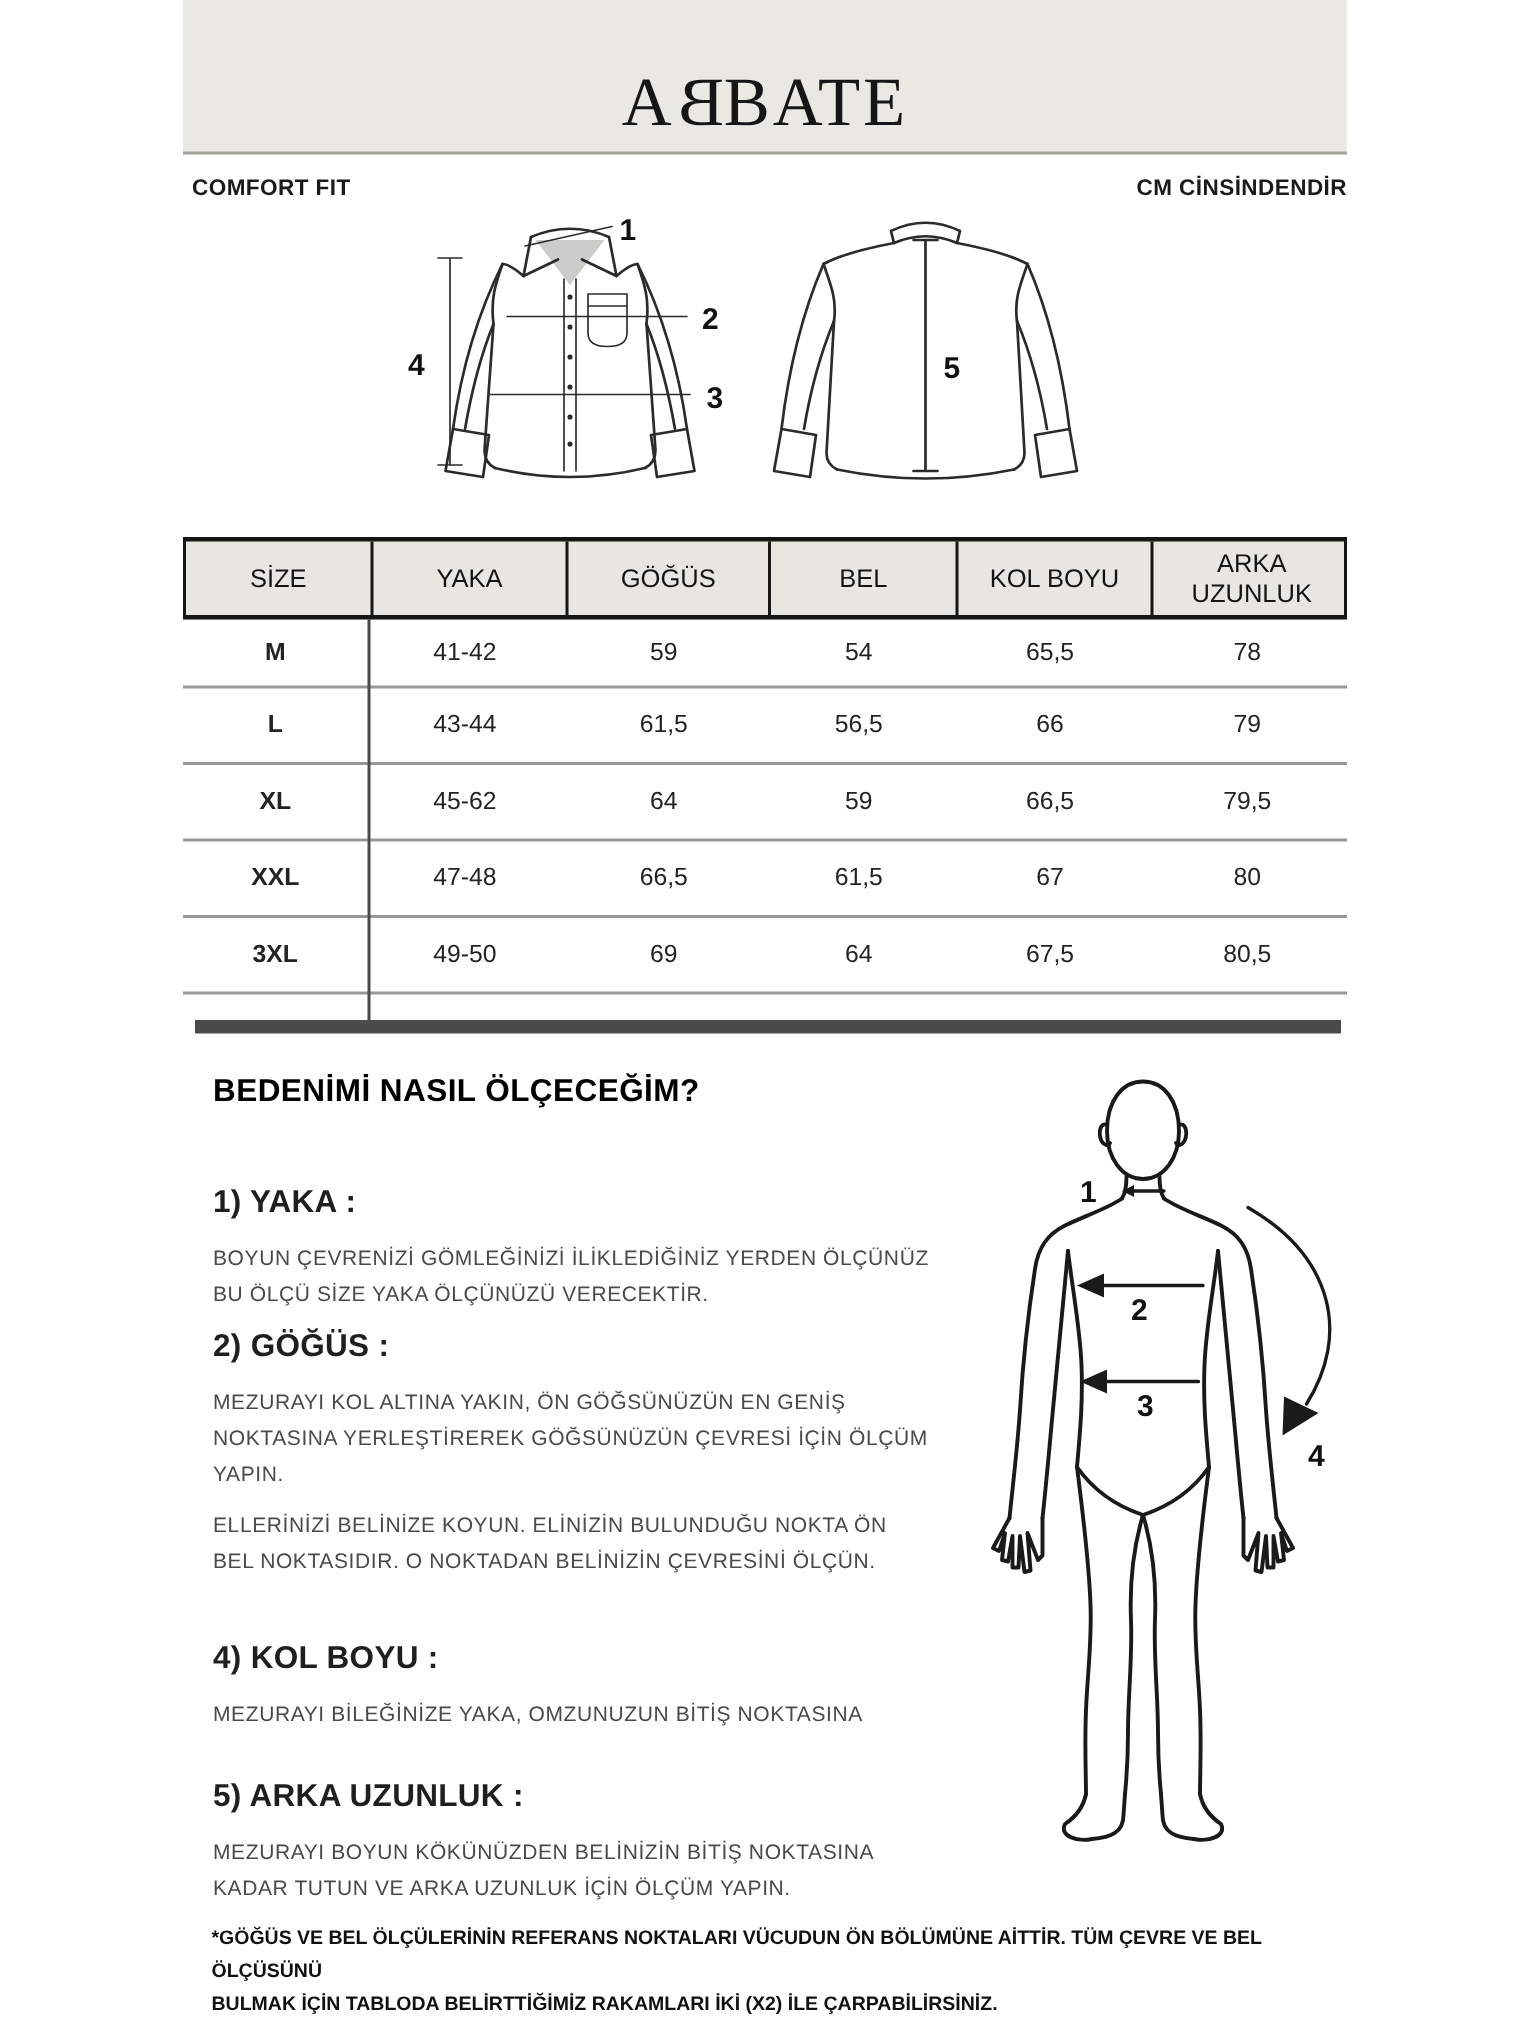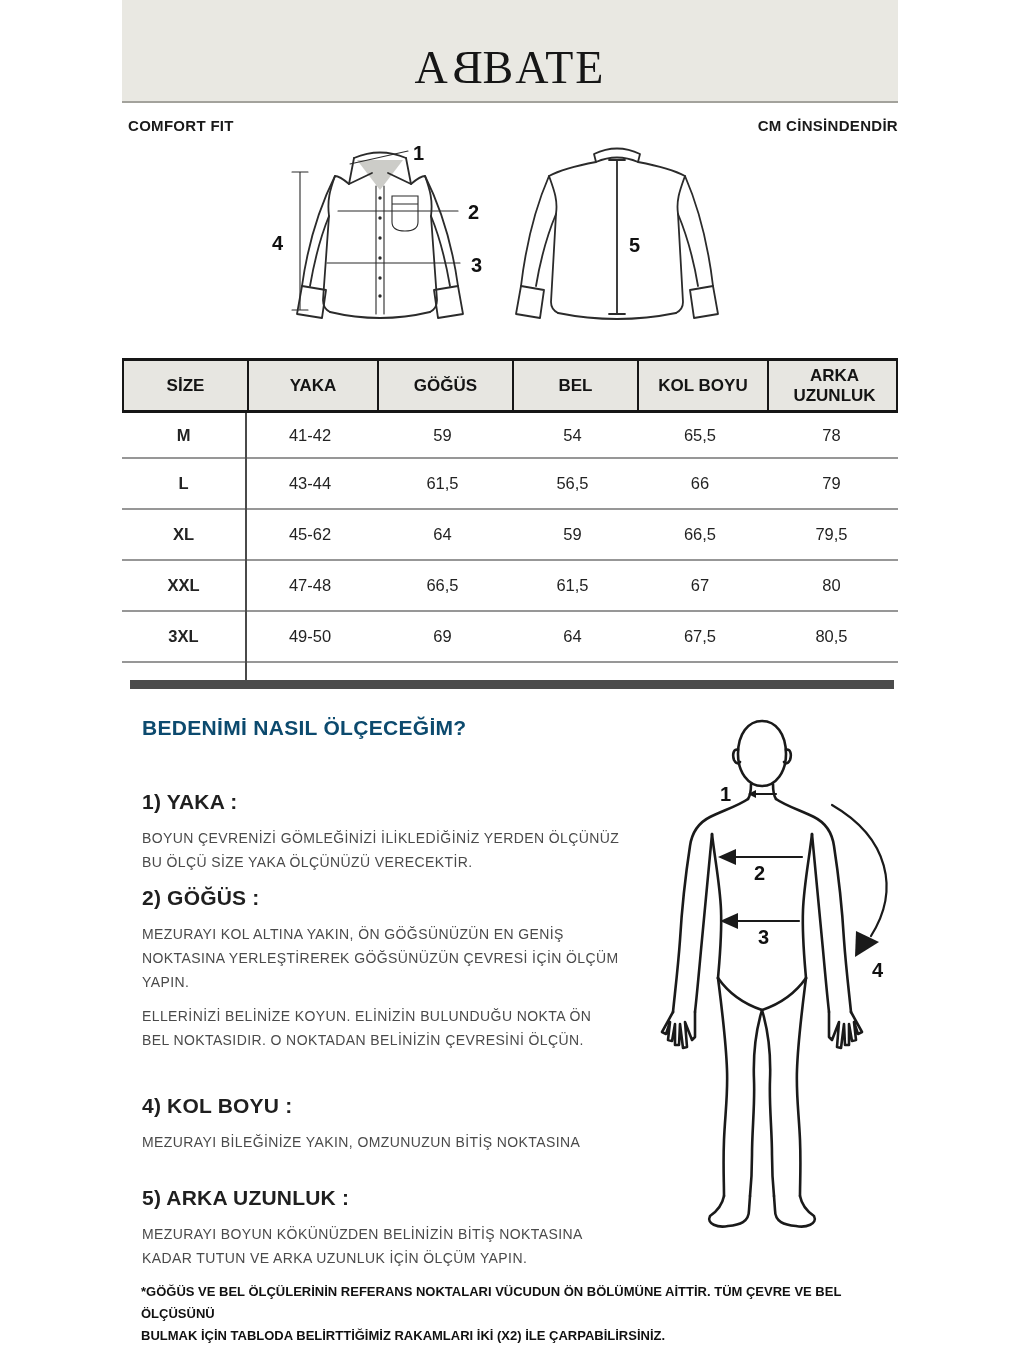--- a/index.html
+++ b/index.html
@@ -26,40 +26,40 @@
   
   .size-table{position:absolute;left:122px;top:358px;width:776px;}
   .t-head{
     display:grid;grid-template-columns:123px 130px 135px 125px 130px 133px;
     background:#e7e6e1;border-top:3px solid #161616;border-bottom:3px solid #161616;
     border-left:2px solid #161616;border-right:2px solid #161616;
     box-sizing:border-box;height:55px;
   }
   .t-head .cell{
     display:flex;align-items:center;justify-content:center;text-align:center;
-    font-weight:bold;font-size:17px;line-height:1.12;color:#141414;
+    font-weight:normal;font-size:17px;line-height:1.12;color:#141414;
     border-left:2px solid #161616;padding:0 6px;
   }
   .t-head .cell:first-child{border-left:none;}
   .t-row{
     display:grid;grid-template-columns:123px 130px 135px 125px 130px 133px;
     height:51px;border-bottom:2px solid #979797;box-sizing:border-box;
   }
   .t-row.first{height:46px;}
   .t-row .cell{
     display:flex;align-items:center;justify-content:center;
     font-size:16.5px;color:#232323;
   }
   .t-row .cell.size{font-weight:bold;}
   .v-divider{position:absolute;left:245px;top:413px;width:2px;height:268px;background:#4a4a4a;}
   .divider-bar{position:absolute;left:130px;top:680px;width:764px;height:9px;background:#4b4b4b;}
   
   .guide-title{
     position:absolute;left:142px;top:716px;font-size:21px;font-weight:bold;
-    color:#0c4a6e;letter-spacing:.3px;
+    color:#000000;letter-spacing:.3px;
   }
   .g-section{position:absolute;left:142px;width:545px;}
   .g-section h3{margin:0 0 12px 0;font-size:21px;font-weight:bold;color:#1f1f1f;letter-spacing:.2px;}
   .g-line{font-size:14px;line-height:24px;color:#4a4a4a;letter-spacing:.4px;}
   .s1{top:790px;}.s2{top:886px;}.s3{top:1004px;}.s4{top:1094px;}.s5{top:1186px;}
   
   .footnote{
     position:absolute;left:141px;top:1281px;width:775px;
     font-size:13px;font-weight:bold;line-height:22px;color:#111;
   }
@@ -207,21 +207,21 @@
     <div class="g-line">MEZURAYI KOL ALTINA YAKIN, ÖN GÖĞSÜNÜZÜN EN GENİŞ</div>
     <div class="g-line">NOKTASINA YERLEŞTİREREK GÖĞSÜNÜZÜN ÇEVRESİ İÇİN ÖLÇÜM</div>
     <div class="g-line">YAPIN.</div>
   </div>
   <div class="g-section s3">
     <div class="g-line">ELLERİNİZİ BELİNİZE KOYUN. ELİNİZİN BULUNDUĞU NOKTA ÖN</div>
     <div class="g-line">BEL NOKTASIDIR. O NOKTADAN BELİNİZİN ÇEVRESİNİ ÖLÇÜN.</div>
   </div>
   <div class="g-section s4">
     <h3>4) KOL BOYU :</h3>
-    <div class="g-line">MEZURAYI BİLEĞİNİZE YAKIN, OMZUNUZUN BİTİŞ NOKTASINA</div>
+    <div class="g-line">MEZURAYI BİLEĞİNİZE YAKA, OMZUNUZUN BİTİŞ NOKTASINA</div>
   </div>
   <div class="g-section s5">
     <h3>5) ARKA UZUNLUK :</h3>
     <div class="g-line">MEZURAYI BOYUN KÖKÜNÜZDEN BELİNİZİN BİTİŞ NOKTASINA</div>
     <div class="g-line">KADAR TUTUN VE ARKA UZUNLUK  İÇİN ÖLÇÜM YAPIN.</div>
   </div>
 
   <svg class="figure-svg" width="300" height="530" viewBox="0 0 300 530">
     <g>
 

